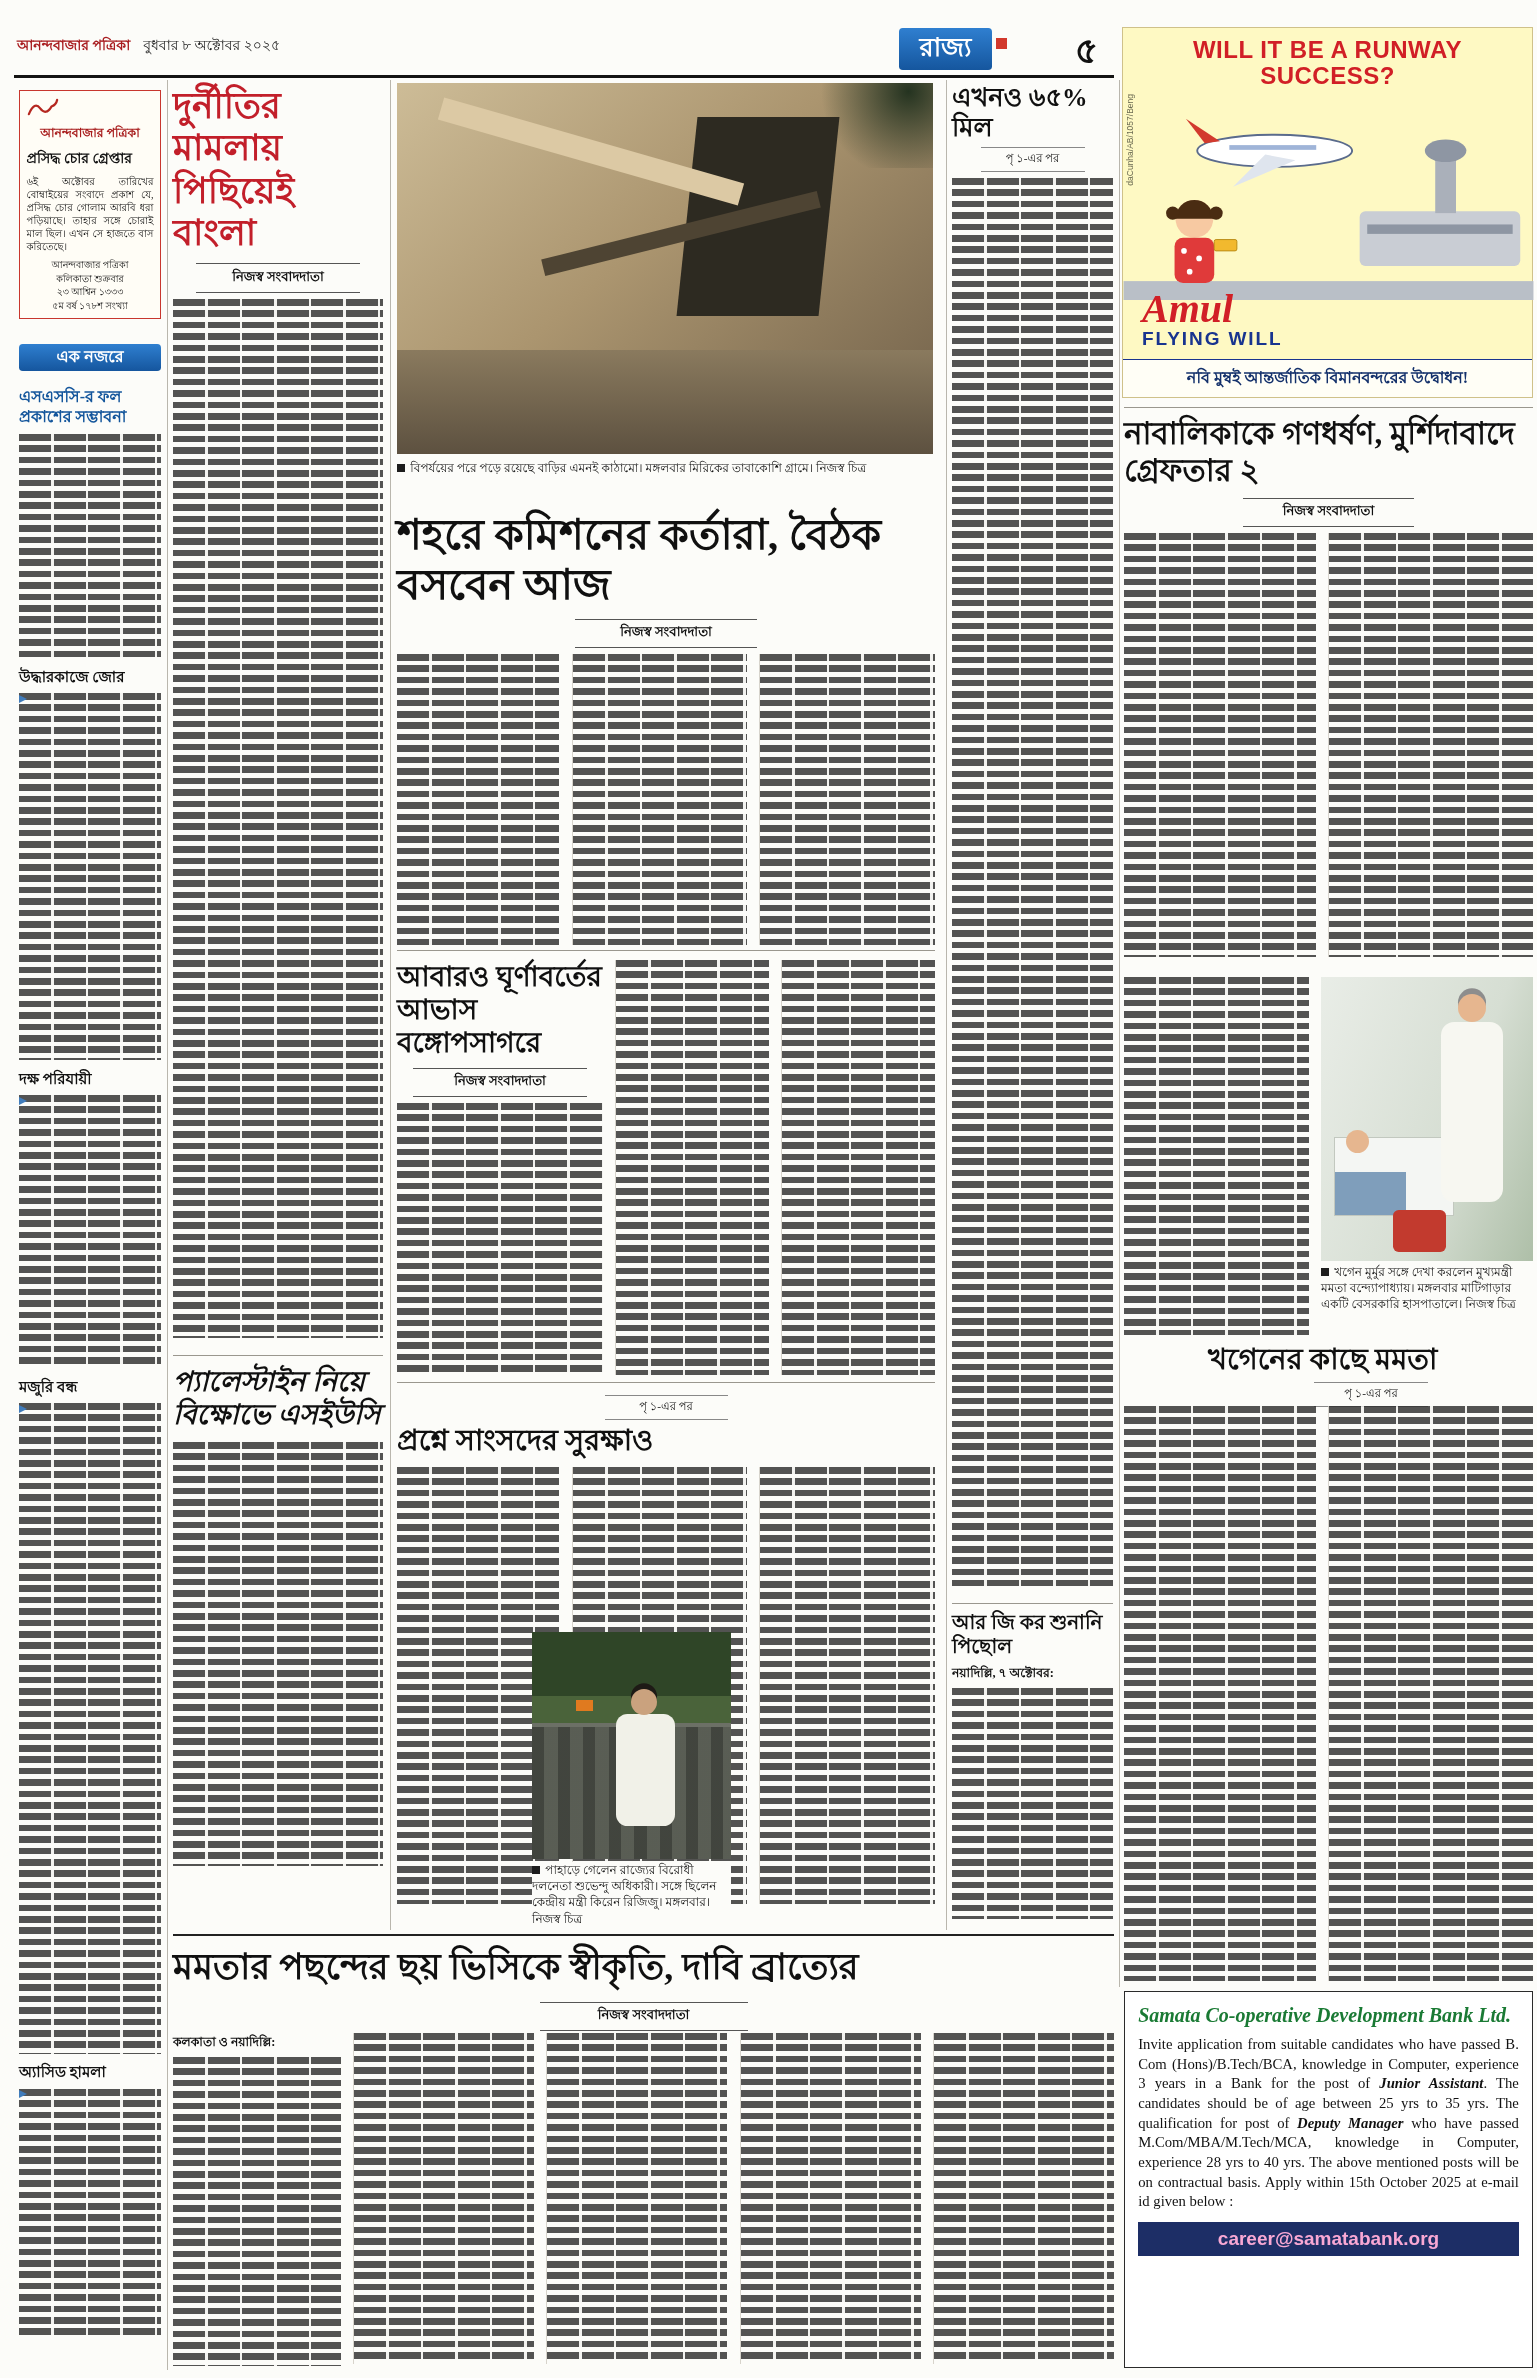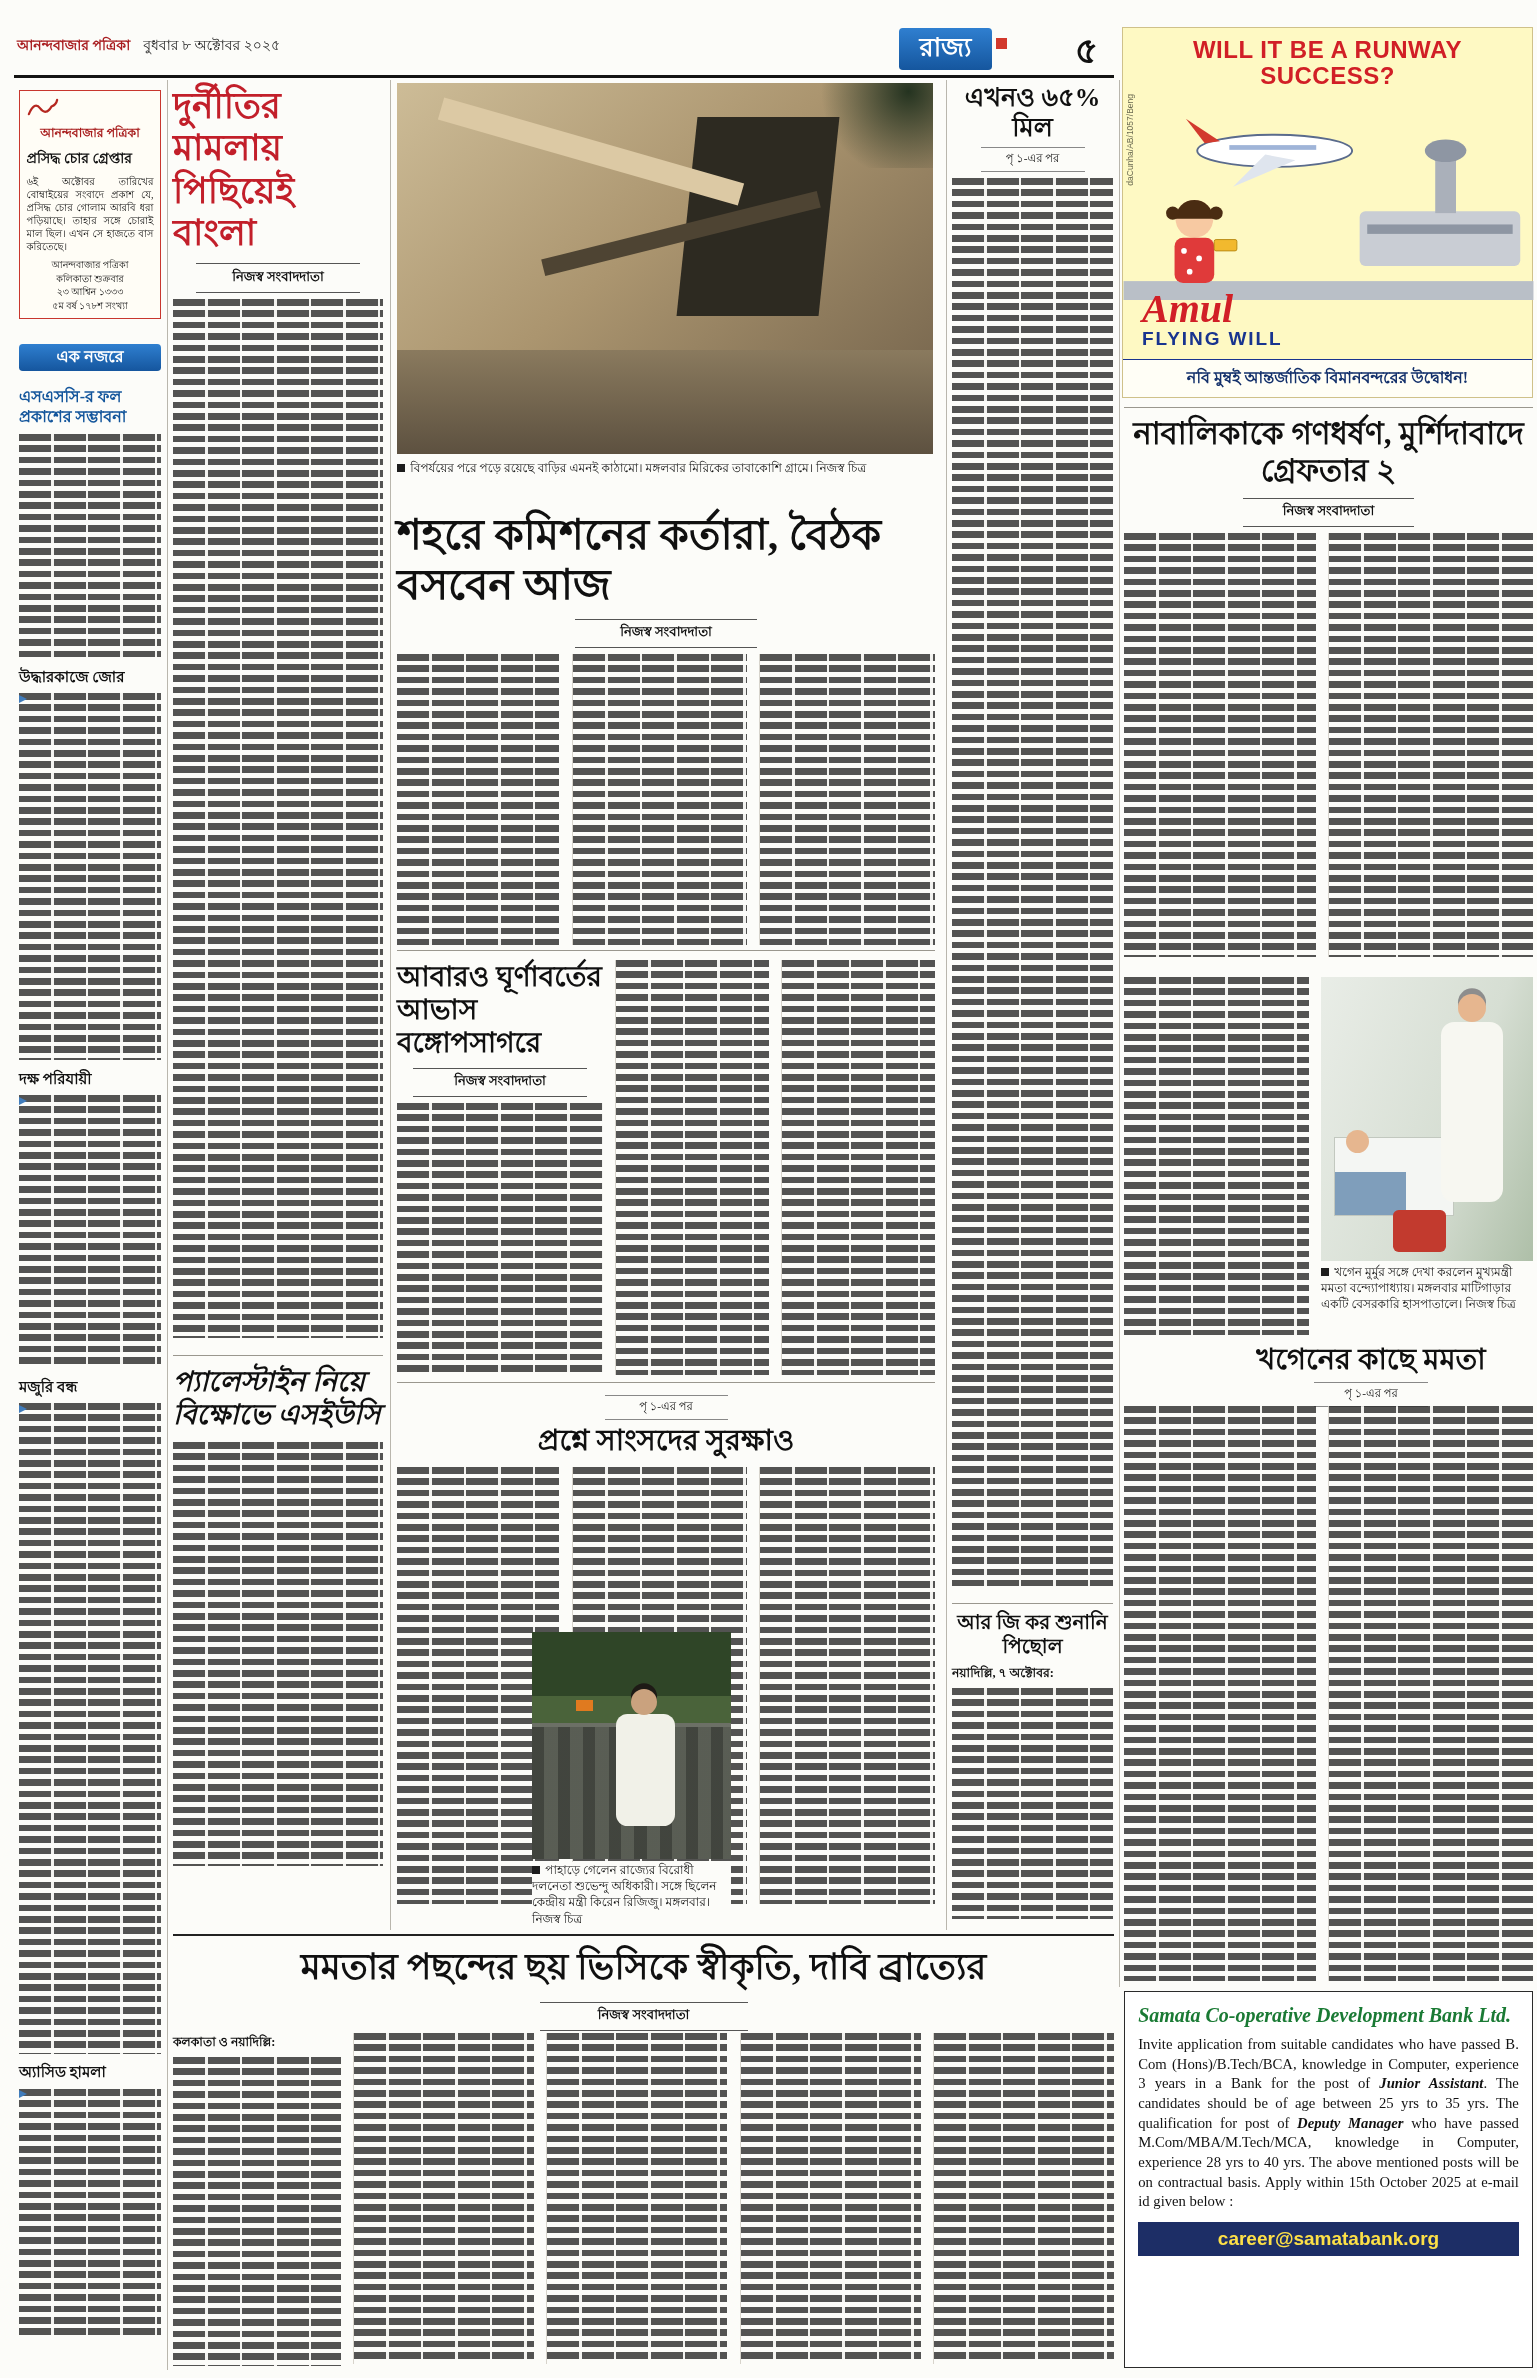--- a/index.html
+++ b/index.html
@@ -31,21 +31,21 @@
   .folio-paper{color:#a81c1f;font-weight:bold;margin-right:9.5px;}
   .folio-date{color:#222;}
   .section-badge{background:linear-gradient(#2f7fd0,#15569e);color:#fff;border-radius:3.8px;
     display:flex;align-items:center;justify-content:center;font-weight:bold;font-size:25.6px;
     font-family:"Liberation Sans",sans-serif;}
   .badge-notch{position:absolute;right:-15px;top:9.5px;width:11.4px;height:11.4px;background:#d2382c;}
   .page-number{font-size:36px;font-weight:bold;text-align:right;}
   
   .hd{font-weight:bold;color:#101010;line-height:1.18;}
   .hd-red{color:#c21f2a;}
-  .hd-center{text-align:center;}
+  .hd-center{text-align:left;}
   .byline{display:block;text-align:center;font-weight:bold;font-size:13.2px;padding:2.8px 0;
     border-top:0.9px solid #555;border-bottom:0.9px solid #555;margin:8.5px auto 5.7px;}
   .cont{display:block;text-align:center;font-size:11.4px;padding:1.9px 0;
     border-top:0.9px solid #888;border-bottom:0.9px solid #888;margin:3.8px auto;}
   .caption{font-size:12px;line-height:1.35;color:#141414;}
   .cap-square{display:inline-block;width:7.6px;height:7.6px;background:#1d1d1d;margin-right:5.7px;}
   .dateline{font-size:12.3px;font-weight:bold;margin-bottom:3.8px;}
   .tri{position:absolute;width:0;height:0;border-left:8.5px solid #1760ae;
     border-top:4.7px solid transparent;border-bottom:4.7px solid transparent;}
   
@@ -96,21 +96,21 @@
     border-top:1.9px solid #18348f;color:#13306b;font-weight:bold;font-size:16px;
     display:flex;align-items:center;justify-content:center;box-sizing:border-box;}
   .amul-credit{position:absolute;left:1.9px;top:66px;writing-mode:vertical-rl;transform:rotate(180deg);
     font-size:8.5px;color:#6b6b52;font-family:"Liberation Sans",sans-serif;}
   
   .samata{background:#fff;border:1.9px solid #2b2b2b;box-sizing:border-box;padding:11.4px 13.2px;}
   .samata-title{color:#1a7a34;font-weight:bold;font-style:italic;font-size:20px;line-height:1.2;margin-bottom:7.6px;}
   .samata-body{font-size:14.7px;line-height:1.34;text-align:justify;margin:0;}
   .samata-body .post{font-style:italic;}
   .samata-emailbar{margin-top:9.5px;background:#1d2e66;height:34px;display:flex;align-items:center;justify-content:center;}
-  .samata-email{color:#fde047;font-weight:bold;font-size:19px;text-decoration:none;font-family:"Liberation Sans",sans-serif;}
+  .samata-email{color:#f9a8d4;font-weight:bold;font-size:19px;text-decoration:none;font-family:"Liberation Sans",sans-serif;}
 </style>
 </head>
 <body>
 
 <div class="page">
 
   <div class="abs folio" style="left:17px;top:34px;">
     <span class="folio-paper">আনন্দবাজার পত্রিকা</span>
     <span class="folio-date">বুধবার ৮ অক্টোবর ২০২৫</span>
   </div>

